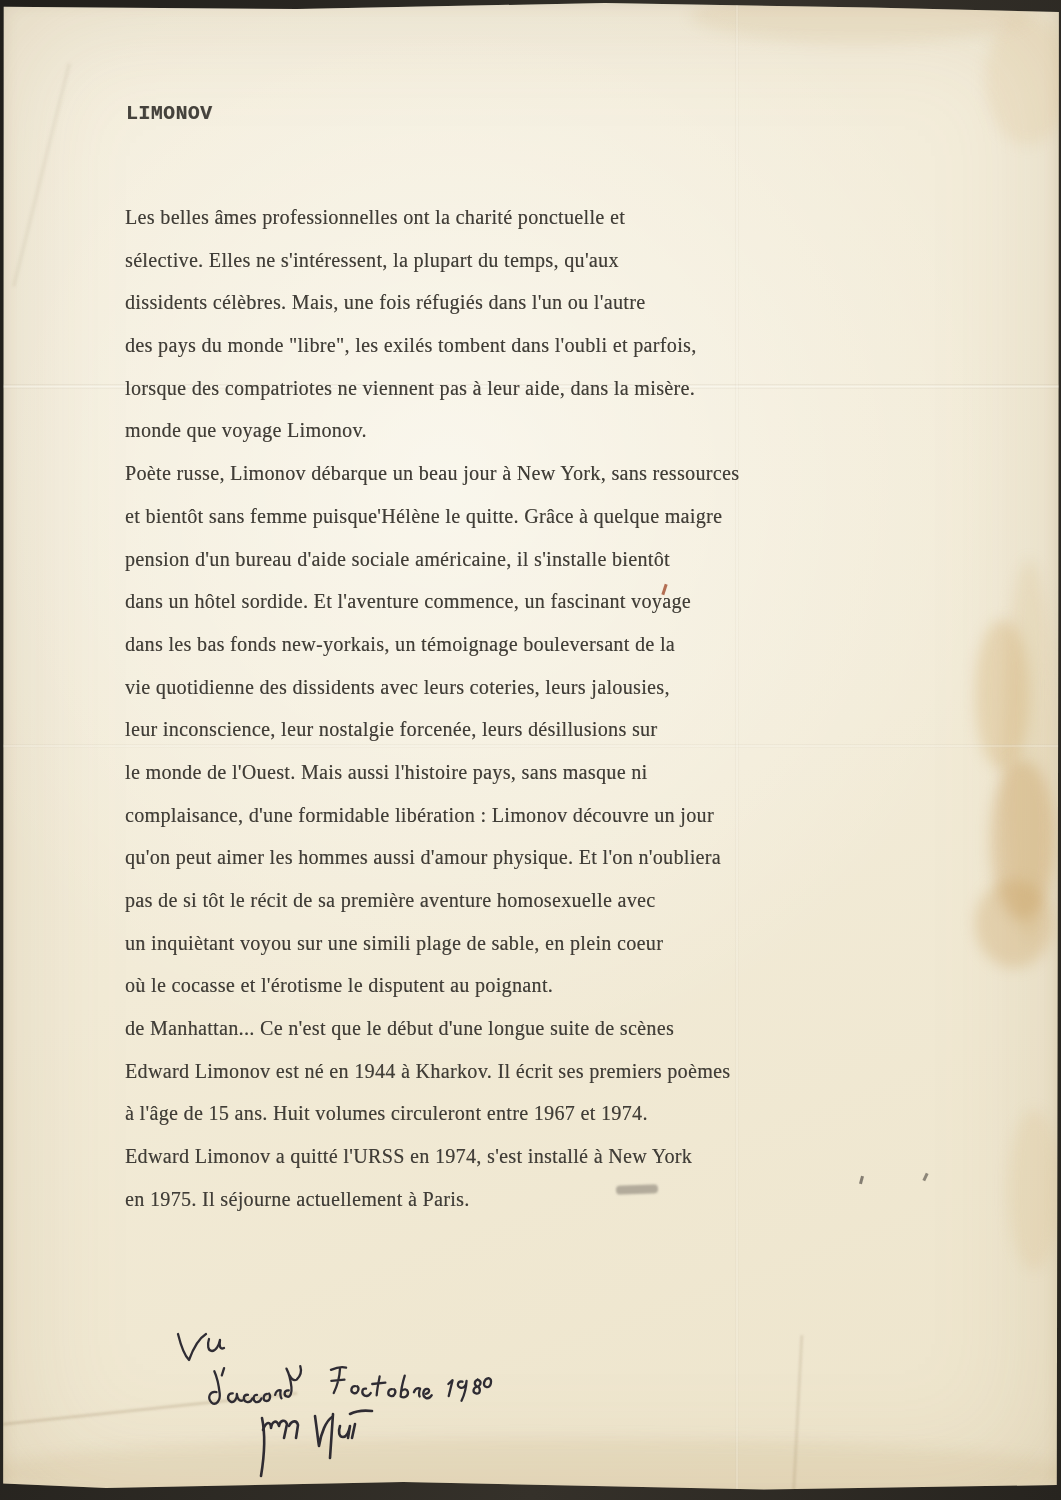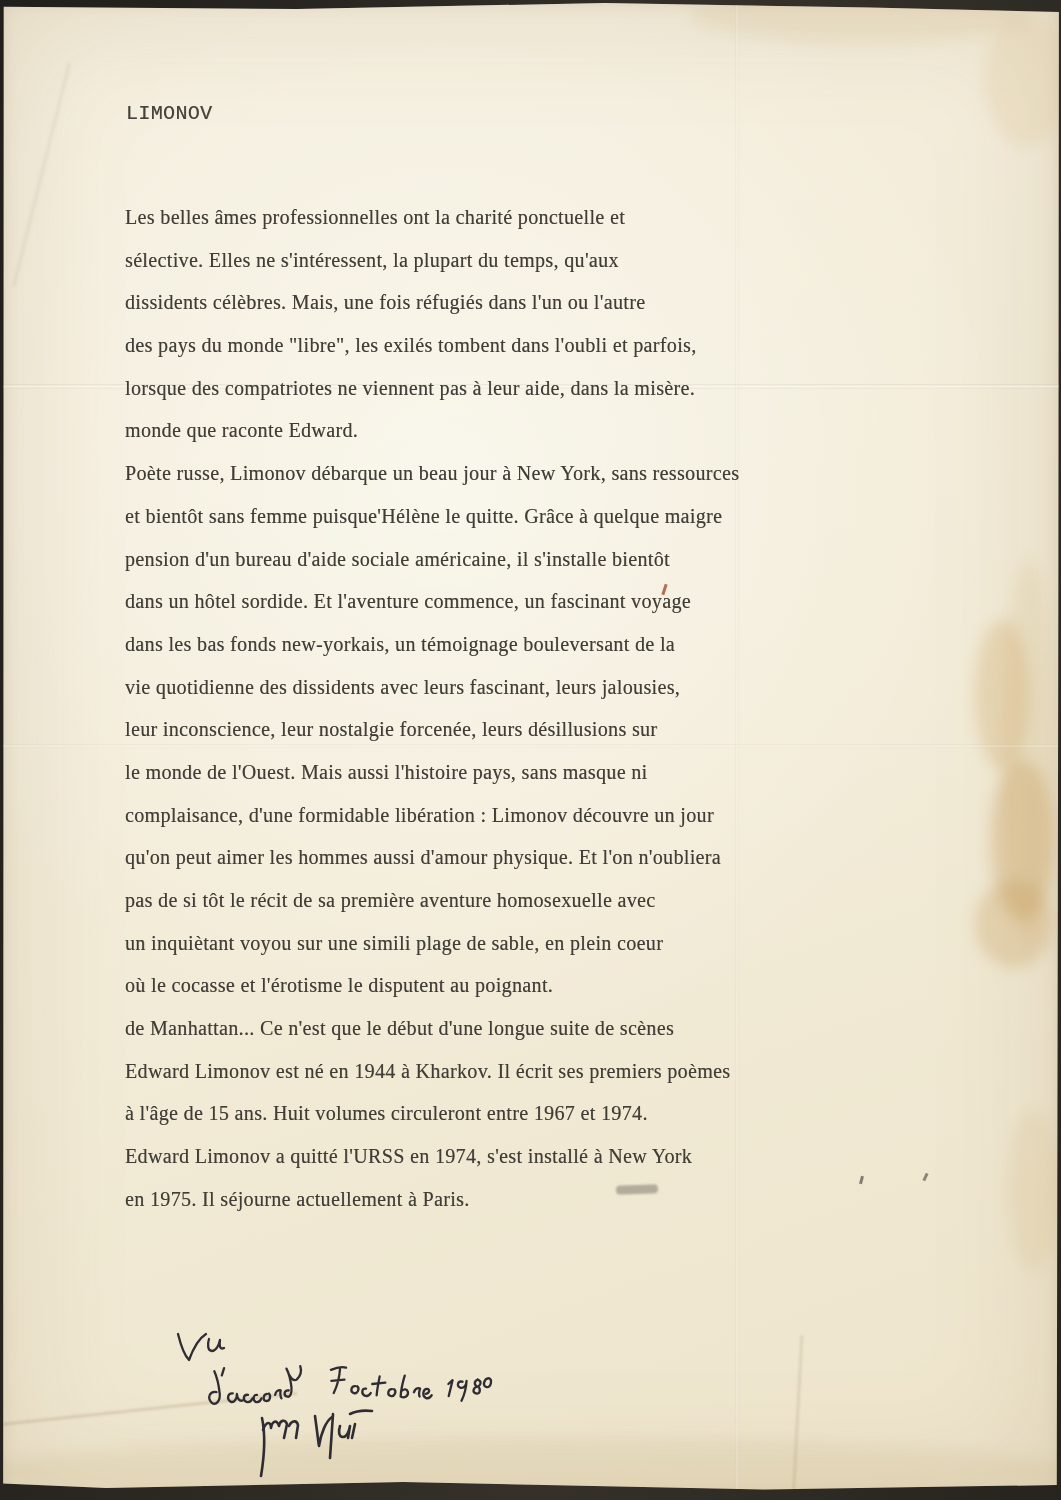--- a/index.html
+++ b/index.html
@@ -42,21 +42,21 @@
   .ctl{left:40px;top:60px;width:3px;height:230px;background:rgba(120,95,55,.10);
       transform:rotate(14deg);filter:blur(1.5px);}
   .speck{position:absolute;}
   .sp-red{left:663px;top:584px;width:3px;height:11px;background:#a34d2e;opacity:.8;transform:rotate(18deg);}
   .sp-smudge{left:616px;top:1185px;width:42px;height:9px;background:rgba(50,45,40,.32);
       transform:rotate(-2deg);filter:blur(1px);border-radius:4px;}
   .sp1{left:860px;top:1176px;width:3px;height:8px;background:rgba(60,55,50,.6);transform:rotate(15deg);}
   .sp2{left:924px;top:1173px;width:3px;height:8px;background:rgba(60,55,50,.55);transform:rotate(25deg);}
   .title{
     position:absolute;left:126px;top:102px;margin:0;
-    font-family:"Liberation Mono",monospace;font-weight:normal;
+    font-family:"Liberation Mono",monospace;font-weight:bold;
     font-size:20px;letter-spacing:.35px;color:#45423c;
     text-shadow:.3px .3px .6px rgba(64,60,52,.55);
   }
   .typed{
     position:absolute;left:125px;top:196px;width:900px;
     font-family:Liberation Serif, serif;font-size:20px;
     letter-spacing:.35px;color:#403d37;
     text-shadow:.3px .3px .6px rgba(64,60,52,.50);
   }
   .line{height:42.7px;line-height:42.7px;white-space:pre;}
@@ -90,27 +90,27 @@
     <div class="crease ctl"></div>
 
     <h1 class="title">LIMONOV</h1>
 
     <div class="typed">
       <div class="line">Les belles âmes professionnelles ont la charité ponctuelle et</div>
       <div class="line">sélective. Elles ne s'intéressent, la plupart du temps, qu'aux</div>
       <div class="line">dissidents célèbres. Mais, une fois réfugiés dans l'un ou l'autre</div>
       <div class="line">des pays du monde "libre", les exilés tombent dans l'oubli et parfois,</div>
       <div class="line">lorsque des compatriotes ne viennent pas à leur aide, dans la misère.</div>
-      <div class="line">monde que raconte Edward.</div>
+      <div class="line">monde que voyage Limonov.</div>
       <div class="line">Poète russe, Limonov débarque un beau jour à New York, sans ressources</div>
       <div class="line">et bientôt sans femme puisque'Hélène le quitte. Grâce à quelque maigre</div>
       <div class="line">pension d'un bureau d'aide sociale américaine, il s'installe bientôt</div>
       <div class="line">dans un hôtel sordide. Et l'aventure commence, un fascinant voyage</div>
       <div class="line">dans les bas fonds new-yorkais, un témoignage bouleversant de la</div>
-      <div class="line">vie quotidienne des dissidents avec leurs fascinant, leurs jalousies,</div>
+      <div class="line">vie quotidienne des dissidents avec leurs coteries, leurs jalousies,</div>
       <div class="line">leur inconscience, leur nostalgie forcenée, leurs désillusions sur</div>
       <div class="line">le monde de l'Ouest. Mais aussi l'histoire pays, sans masque ni</div>
       <div class="line">complaisance, d'une formidable libération : Limonov découvre un jour</div>
       <div class="line">qu'on peut aimer les hommes aussi d'amour physique. Et l'on n'oubliera</div>
       <div class="line">pas de si tôt le récit de sa première aventure homosexuelle avec</div>
       <div class="line">un inquiètant voyou sur une simili plage de sable, en plein coeur</div>
       <div class="line">où le cocasse et l'érotisme le disputent au poignant.</div>
       <div class="line">de Manhattan... Ce n'est que le début d'une longue suite de scènes</div>
       <div class="line">Edward Limonov est né en 1944 à Kharkov. Il écrit ses premiers poèmes</div>
       <div class="line">à l'âge de 15 ans. Huit volumes circuleront entre 1967 et 1974.</div>

